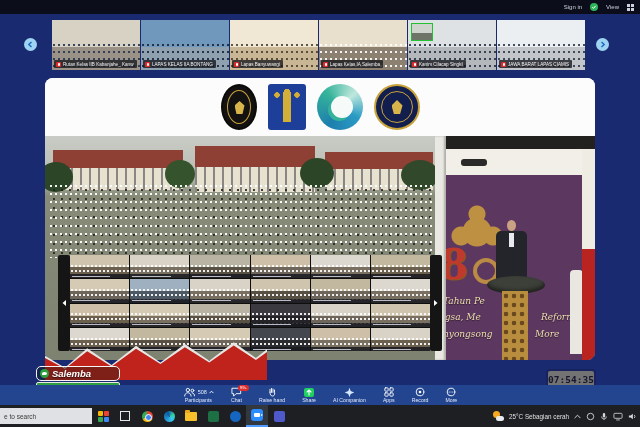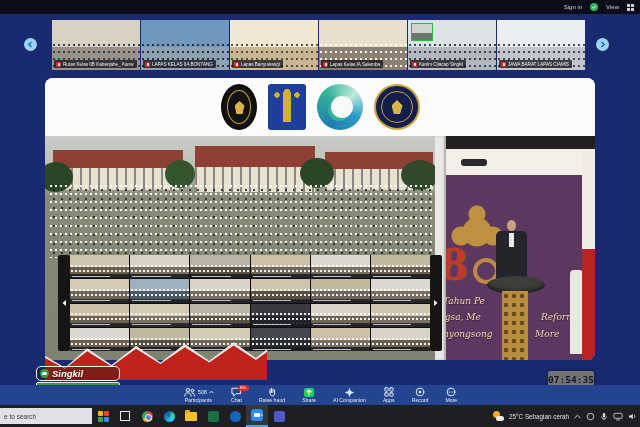--- a/index.html
+++ b/index.html
@@ -387,21 +387,21 @@
       </div>
     </div>
   </div>
 
   <div class="zz white"></div>
   <div class="zz red"></div>
 
   <div id="watermark">
     <div class="pill">
       <span class="leaf"></span>
-      <span class="wm-title">Singkil</span>
+      <span class="wm-title">Salemba</span>
     </div>
     <div class="wm-sub">LAYANAN UNGGULAN</div>
   </div>
   <div id="timestamp">07:54:35</div>
 
   <div id="toolbar">
     <div class="tb-item">
       <div class="tb-ico">
         <svg class="ic" width="13" height="10" viewBox="0 0 16 12">
             <circle cx="6" cy="3.6" r="2.1"></circle>

